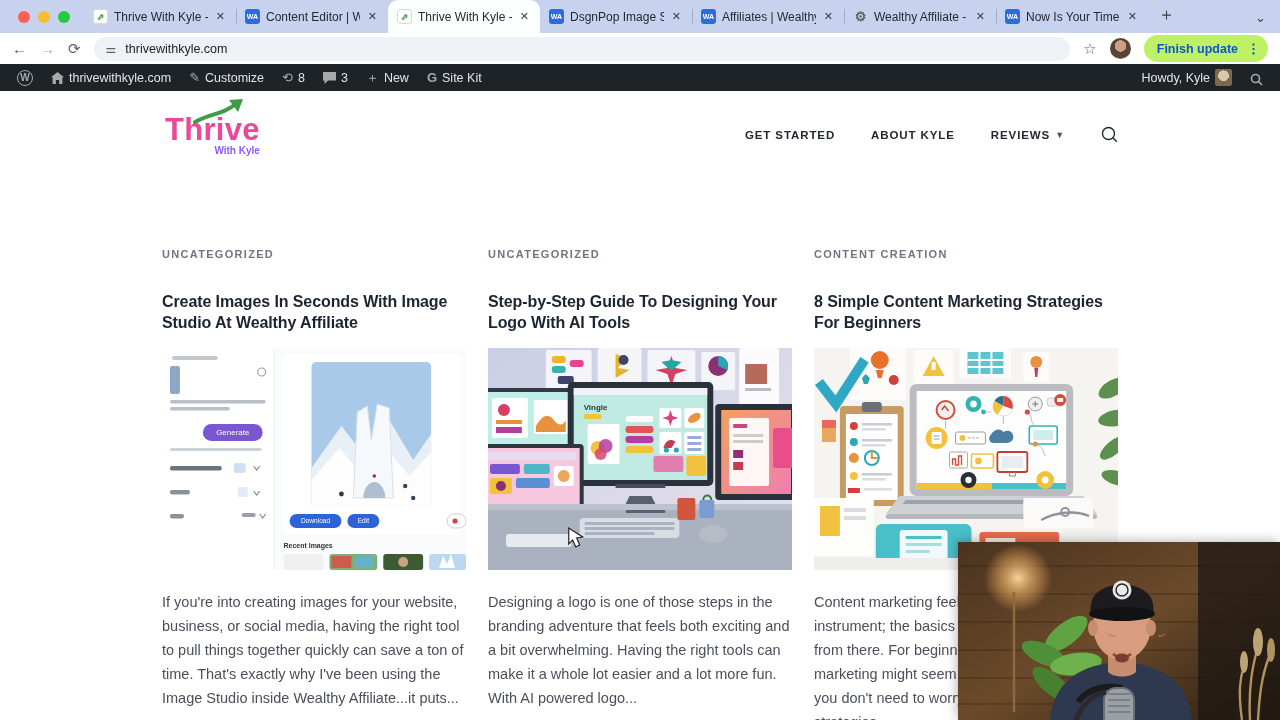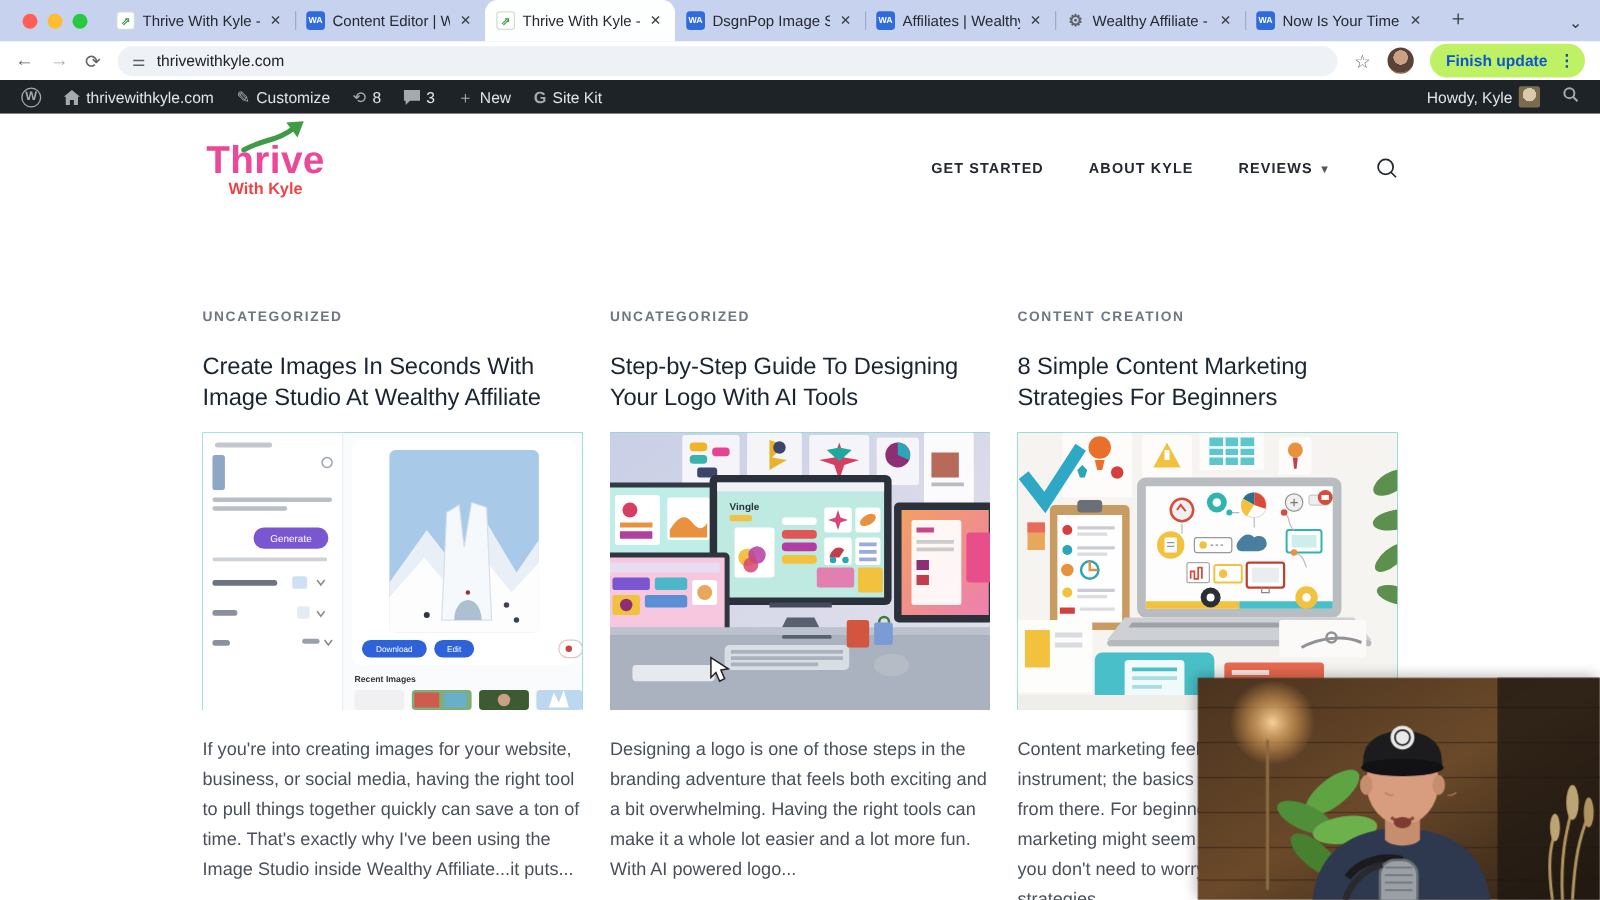--- a/index.html
+++ b/index.html
@@ -38,43 +38,43 @@
       background:radial-gradient(circle at 50% 38%, #caa184 0 34%, #5a4336 35% 70%, #8a6a52 71%); }
   .finishpill { background:#bef264; color:#0b57d0; border-radius:15px; height:27px; display:flex;
       align-items:center; gap:9px; padding:0 8px 0 13px; font-size:12.5px; font-weight:600; }
   .kebab { color:#174ea6; font-size:13px; font-weight:700; }
 
   
   .adminbar { height:27px; background:#1d2327; color:#e2e4e7; display:flex; align-items:center;
       padding:0 8px; font-size:12.5px; }
   .ab-item { display:flex; align-items:center; gap:5px; padding:0 9px; height:100%; }
   .ab-ic { color:#a7aaad; font-size:13px; display:flex; align-items:center; }
-  .ab-right { margin-left:auto; display:flex; align-items:flex-start; }
+  .ab-right { margin-left:auto; display:flex; align-items:flex-end; }
   .wp-logo { width:16px; height:16px; border-radius:50%; border:1.6px solid #a7aaad; color:#a7aaad;
       display:flex; align-items:center; justify-content:center; font-size:10px; font-weight:bold; }
   .ab-avatar { width:17px; height:17px; border-radius:2px;
       background:radial-gradient(circle at 50% 40%, #d9c9a8 0 40%, #7a6a50 41% 100%); }
 
   
   .siteheader { height:87px; background:#fff; display:flex; align-items:center; padding:0 162px 0 165px; }
   .logo { position:relative; line-height:1; }
   .logo-main { font-size:31px; font-weight:700; color:#ec4899; letter-spacing:.3px; }
-  .logo-sub { font-size:13px; font-weight:600; color:#ef4444; text-align:center; margin-top:1px; }
+  .logo-sub { font-size:10px; font-weight:600; color:#8b5cf6; text-align:right; margin-top:1px; }
   .logo-arrow { position:absolute; top:-16px; left:26px; }
   .mainnav { margin-left:auto; display:flex; align-items:center; gap:36px; }
   .navlink { font-size:11.5px; font-weight:700; letter-spacing:.9px; color:#23272f; display:flex;
       align-items:center; gap:5px; }
   .navchev { font-size:9px; color:#555; }
   .hdr-search { margin-left:0; display:flex; align-items:center; }
 
   
   .content { padding:70px 162px 0 162px; }
   .grid { display:grid; grid-template-columns:repeat(3,1fr); gap:22px; }
   .cat { font-size:11px; font-weight:600; letter-spacing:1.3px; color:#6e7681; }
-  .post-title { font-size:19px; font-weight:400; color:#1b2430; line-height:1.32; margin-top:21px;
+  .post-title { font-size:16px; font-weight:700; color:#1b2430; line-height:1.32; margin-top:31px;
       letter-spacing:-.1px; }
   .thumb { margin-top:15px; height:222px; position:relative; overflow:hidden; background:#14b8a6; }
   .thumb svg { display:block; width:100%; height:100%; }
   .excerpt { margin-top:21px; font-size:14.5px; line-height:1.65; color:#49505a; }
   .excerpt .xline { white-space:nowrap; overflow:hidden; }
 
   
   .videocam { position:fixed; right:0; bottom:0; width:322px; height:178px; z-index:50;
       box-shadow:-2px -2px 10px rgba(0,0,0,.25); }
   .videocam svg { display:block; width:100%; height:100%; }

